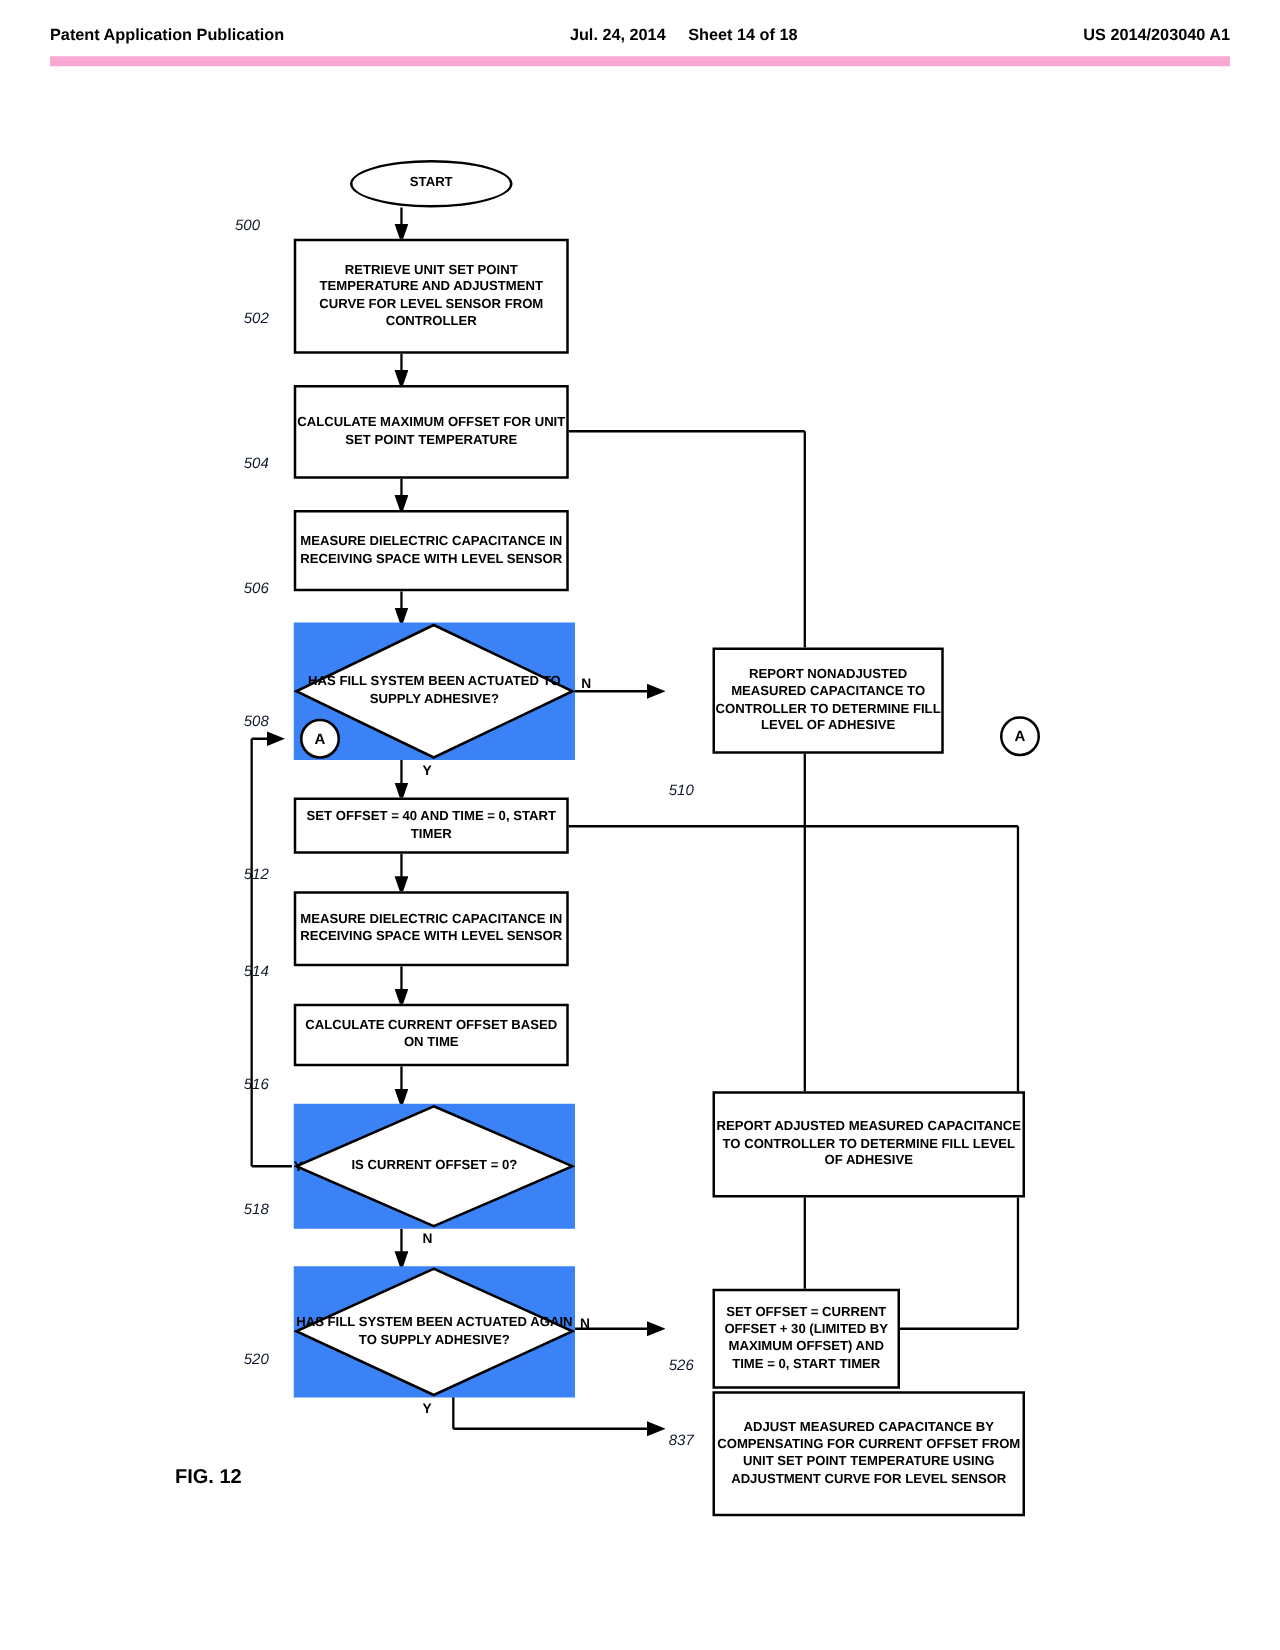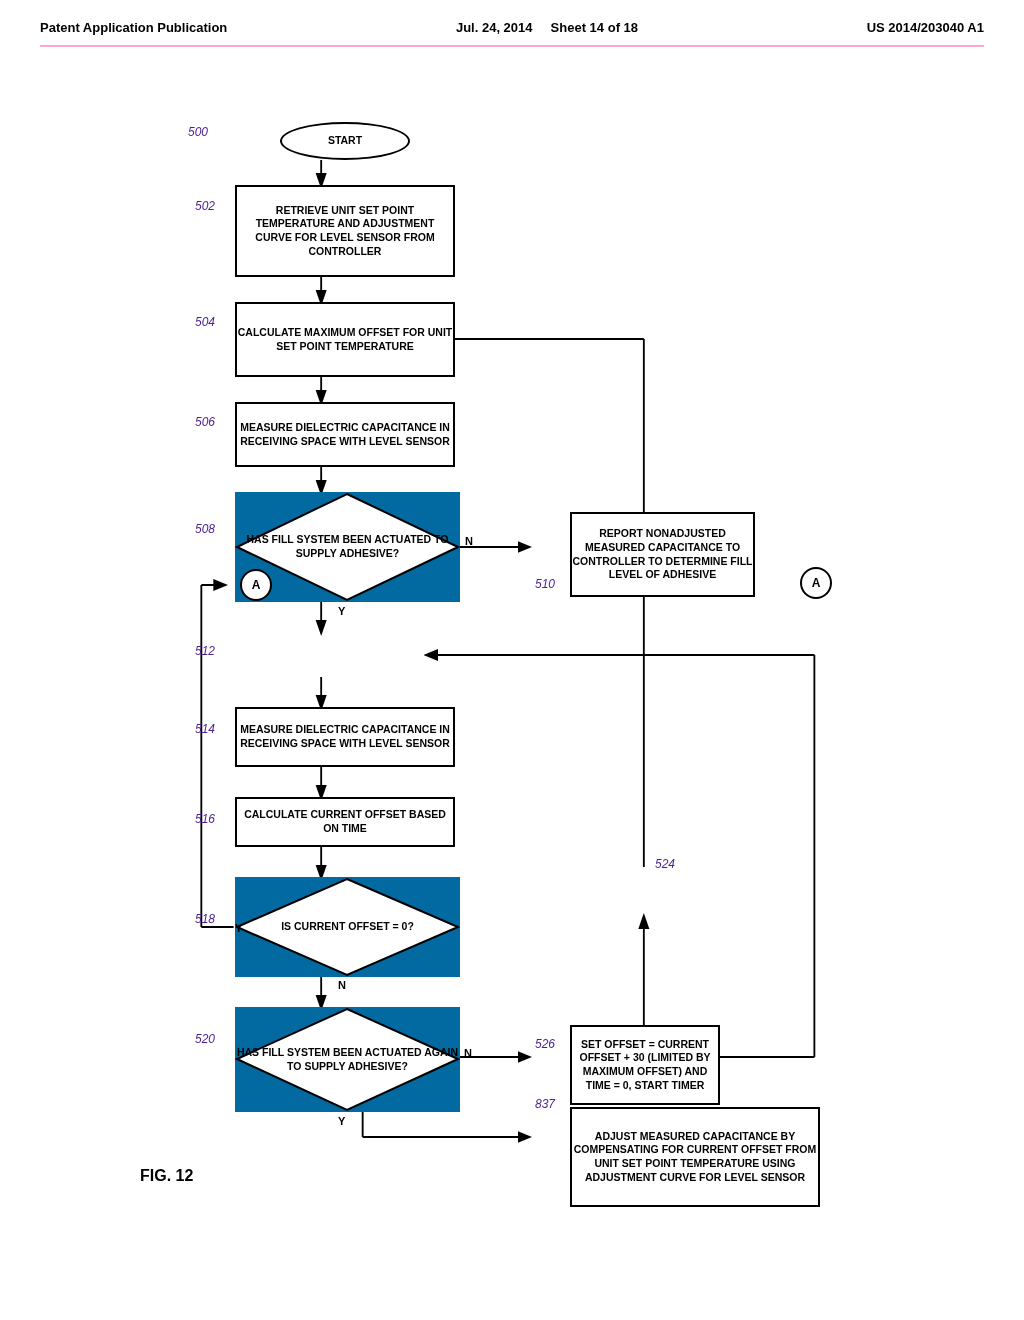--- a/index.html
+++ b/index.html
@@ -19,21 +19,21 @@
       position: relative;
       padding: 20px 40px;
     }
 
     
     .header {
       display: flex;
       justify-content: space-between;
       align-items: center;
       padding-bottom: 10px;
-      border-bottom: 2px solid #f9a8d4;
+      border-bottom: 8px solid #f9a8d4;
       margin-bottom: 20px;
     }
     .header-left, .header-center, .header-right {
       font-size: 13px;
       font-weight: bold;
     }
 
     
     .flowchart {
       position: relative;
@@ -62,21 +62,21 @@
     }
 
     .rounded-rect {
       border: 2px solid #000;
       background: #fff;
       border-radius: 50%;
       padding: 6px 14px;
     }
 
     .diamond {
-      background: #0369a1;
+      background: #3b82f6;
     }
 
     .diamond-inner {
       width: 100%;
       height: 100%;
       position: relative;
       display: flex;
       align-items: center;
       justify-content: center;
     }
@@ -95,21 +95,22 @@
       font-size: 10.5px;
       font-weight: bold;
       line-height: 1.3;
     }
 
     
     .node-label {
       position: absolute;
       font-size: 12px;
       font-style: italic;
-      color: #4c1d95;
+      color: #0f172a;
+      margin-top: 42px;
     }
 
     
     .connectors {
       position: absolute;
       top: 0; left: 0;
       width: 100%;
       height: 100%;
       pointer-events: none;
     }
@@ -253,20 +254,23 @@
     <div class="shape rect" style="left:530px; top:445px; width:185px; height:85px;">
       <span>REPORT  NONADJUSTED MEASURED CAPACITANCE TO CONTROLLER TO DETERMINE FILL LEVEL OF ADHESIVE</span>
     </div>
 
     <div class="circle-node" style="left:760px; top:500px; width:32px; height:32px;">
       <span>A</span>
     </div>
 
     <div class="node-label" style="left:155px; top:577px;">512</div>
 
+    <div class="shape rect" style="left:195px; top:565px; width:220px; height:45px;">
+      <span>SET OFFSET = 40 AND TIME = 0, START TIMER</span>
+    </div>
 
     <div class="node-label" style="left:155px; top:655px;">514</div>
 
     <div class="shape rect" style="left:195px; top:640px; width:220px; height:60px;">
       <span>MEASURE DIELECTRIC CAPACITANCE IN RECEIVING SPACE WITH LEVEL SENSOR</span>
     </div>
 
     <div class="node-label" style="left:155px; top:745px;">516</div>
 
     <div class="shape rect" style="left:195px; top:730px; width:220px; height:50px;">
@@ -311,17 +315,20 @@
     <div class="shape rect" style="left:530px; top:958px; width:150px; height:80px;">
       <span>SET OFFSET = CURRENT OFFSET + 30 (LIMITED BY MAXIMUM OFFSET) AND TIME = 0, START TIMER</span>
     </div>
 
     <div class="node-label" style="left:495px; top:1030px;">837</div>
     <div class="shape rect" style="left:530px; top:1040px; width:250px; height:100px;">
       <span>ADJUST MEASURED CAPACITANCE BY COMPENSATING FOR CURRENT OFFSET FROM UNIT SET POINT TEMPERATURE USING ADJUSTMENT CURVE FOR LEVEL SENSOR</span>
     </div>
 
     <div class="node-label" style="left:615px; top:790px;">524</div>
+    <div class="shape rect" style="left:530px; top:800px; width:250px; height:85px;">
+      <span>REPORT ADJUSTED MEASURED CAPACITANCE TO CONTROLLER TO DETERMINE FILL LEVEL OF ADHESIVE</span>
+    </div>
 
     <div class="fig-label" style="left:100px; top:1100px;">FIG. 12</div>
 
   </div>
 </div>
 
 </body></html>

